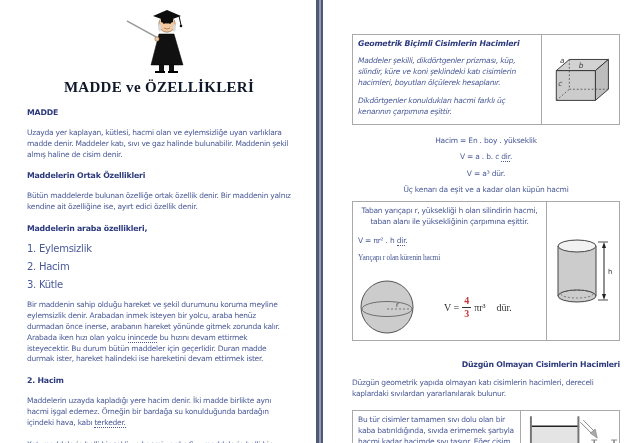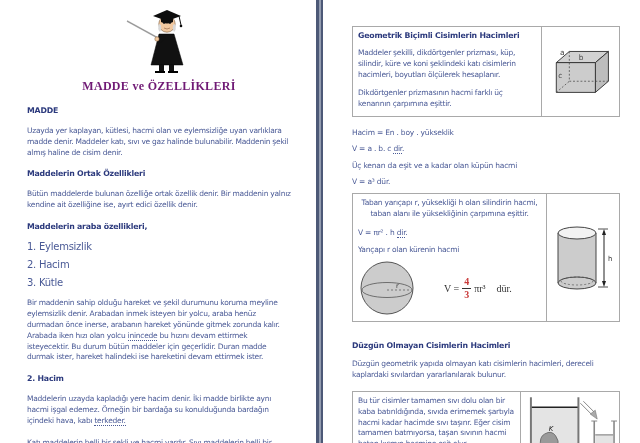--- a/index.html
+++ b/index.html
@@ -5,43 +5,43 @@
   html,body{margin:0;padding:0;background:#ffffff;}
   .stage{position:relative;width:640px;height:443px;background:#ffffff;overflow:hidden;
          font-family:"DejaVu Sans","Liberation Sans",sans-serif;}
   .page{position:absolute;top:0;height:443px;background:#ffffff;box-sizing:border-box;}
   .page-left{left:0;width:314px;padding:0 23px 0 27px;}
   .page-right{left:325px;width:315px;padding:22px 20px 0 27px;}
   .divider{position:absolute;top:0;left:314px;width:11px;height:443px;
     background:linear-gradient(90deg,#ffffff 0 2px,#4d5977 2px 5px,#949db0 5px 7px,#4d5977 7px 9px,#ffffff 9px);}
   .figure-wrap{margin-top:5px;text-align:center;height:72px;}
   .doc-title{font-family:"Liberation Serif","DejaVu Serif",serif;font-weight:bold;
-    font-size:12px;color:#701a75;text-align:center;margin:2px 0 12px 0;letter-spacing:.3px;}
+    font-size:15px;color:#0f172a;text-align:center;margin:2px 0 12px 0;letter-spacing:.3px;}
   p,.bodytext{font-size:7.5px;line-height:10.8px;letter-spacing:-0.25px;color:#4a5a96;margin:0 0 11px 0;}
   .h-bold{font-size:7.8px;font-weight:bold;color:#2c3a7d;letter-spacing:-0.2px;margin:0 0 11px 0;}
   .list-item{font-size:10px;letter-spacing:-0.25px;color:#4a5a96;margin:0 0 7px 0;line-height:10.8px;}
   .u-dot{border-bottom:1px dotted #4a5a96;}
   .vbox{border:1px solid #a9a9a9;display:flex;box-sizing:border-box;}
   .vbox .cell{padding:4px 5px;box-sizing:border-box;}
   .vbox .cell-text{flex:1 1 auto;}
   .vbox .cell-fig{border-left:1px solid #a9a9a9;display:flex;align-items:center;justify-content:center;}
   .box1 .cell-fig{width:78px;}
   .box2 .cell-fig{width:76px;}
   .box3 .cell-fig{width:99px;padding:2px;}
-  .box1{margin-top:4px;}
-  .formula-lines{margin-top:10px;}
+  .box1{margin-top:12px;font-style:italic;}
+  .formula-lines{margin-top:10px;text-align:center;}
   .fline{font-size:7.5px;letter-spacing:-0.2px;color:#4a5a96;line-height:11px;margin:0 0 5.5px 0;}
   .box2{margin-top:5px;}
   .box2-bottom{display:flex;align-items:center;margin-top:2px;}
   .sphere-formula{font-family:"Liberation Serif","DejaVu Serif",serif;font-size:10px;color:#333;
      margin-left:28px;display:flex;align-items:center;gap:3px;}
   .frac{display:inline-flex;flex-direction:column;text-align:center;line-height:1;font-weight:bold;color:#c93a3a;}
   .frac .num{border-bottom:1px solid #333;padding:0 2px 1px 2px;}
   .frac .den{padding-top:1px;}
-  .duzgun-heading{margin-top:19px;}
+  .duzgun-heading{margin-top:19px;text-align:right;}
   .mt9{margin-top:9px;margin-bottom:0;}
   .box3{margin-top:10px;}
   svg text{font-family:"DejaVu Sans",sans-serif;}
 </style>
 </head>
 <body>
 
 <div class="stage">
 
   <div class="page page-left">
@@ -104,21 +104,21 @@
   </div>
 
   <div class="divider"></div>
 
   <div class="page page-right">
 
     <div class="vbox box1">
       <div class="cell cell-text">
         <div class="h-bold" style="margin-bottom:8px;">Geometrik Biçimli Cisimlerin Hacimleri</div>
         <p style="margin-bottom:8px;">Maddeler şekilli, dikdörtgenler prizması, küp, silindir, küre ve koni şeklindeki katı cisimlerin hacimleri, boyutları ölçülerek hesaplanır.</p>
-        <p style="margin-bottom:2px;">Dikdörtgenler prizmasının hacmi farklı üç kenarının çarpımına eşittir.</p>
+        <p style="margin-bottom:2px;">Dikdörtgenler konuldukları hacmi farklı üç kenarının çarpımına eşittir.</p>
       </div>
       <div class="cell cell-fig">
         <svg width="72" height="62" viewBox="0 0 72 62">
 
           <polygon points="10,22 24,10 66,10 52,22" fill="#d2d2d2" stroke="#333" stroke-width="1"></polygon>
 
           <polygon points="52,22 66,10 66,42 52,54" fill="#bdbdbd" stroke="#333" stroke-width="1"></polygon>
 
           <polygon points="10,22 52,22 52,54 10,54" fill="#cccccc" stroke="#333" stroke-width="1"></polygon>
 
@@ -129,29 +129,29 @@
           <text x="14" y="14" font-size="8" fill="#444">a</text>
           <text x="34" y="19" font-size="8" fill="#444">b</text>
           <text x="12" y="38" font-size="8" fill="#444">c</text>
         </svg>
       </div>
     </div>
 
     <div class="formula-lines">
       <div class="fline">Hacim = En . boy . yükseklik</div>
       <div class="fline"><span>V = a . b. c </span><span class="u-dot">dir</span><span>.</span></div>
+      <div class="fline">V = a³ dür.</div>
       <div class="fline">Üç kenarı da eşit ve a kadar olan küpün hacmi</div>
-      <div class="fline">V = a³ dür.</div>
     </div>
 
     <div class="vbox box2">
       <div class="cell cell-text">
         <p style="margin-bottom:7px;text-align:center;">Taban yarıçapı r, yüksekliği h olan silindirin hacmi, taban alanı ile yüksekliğinin çarpımına eşittir.</p>
         <div class="fline" style="margin-bottom:7px;"><span>V = πr² . h </span><span class="u-dot">dir</span><span>.</span></div>
-        <p style="margin-bottom:4px;">Yarıçapı r olan kürenin hacmi</p>
+        <p style="margin-bottom:15px;font-family:Liberation Serif, serif;">Yarıçapı r olan kürenin hacmi</p>
         <div class="box2-bottom">
           <svg width="58" height="58" viewBox="0 0 58 58">
             <circle cx="29" cy="29" r="26" fill="#cccccc" stroke="#555" stroke-width="1"></circle>
             <ellipse cx="29" cy="31" rx="25" ry="7.5" fill="none" stroke="#555" stroke-width="0.8"></ellipse>
             <line x1="29" y1="31" x2="52" y2="31" stroke="#555" stroke-width="0.7" stroke-dasharray="2,2"></line>
             <text x="38" y="29" font-size="6.5" fill="#333">r</text>
           </svg>
           <div class="sphere-formula">
             <span>V =</span>
             <span class="frac">

